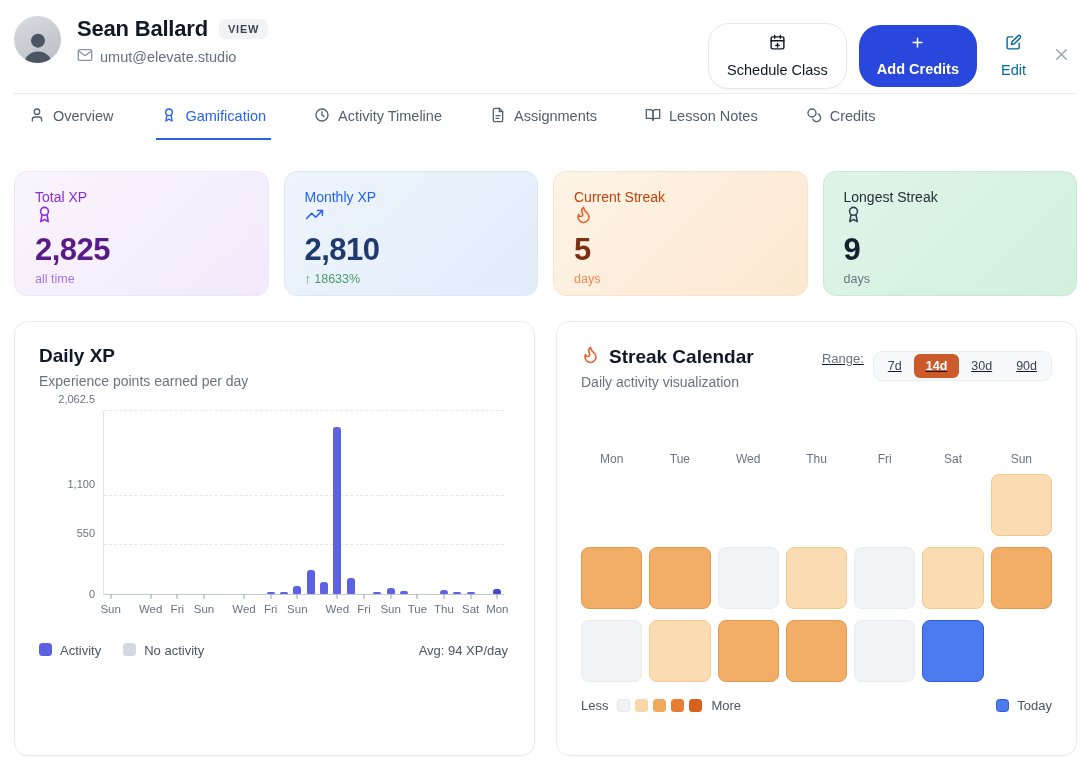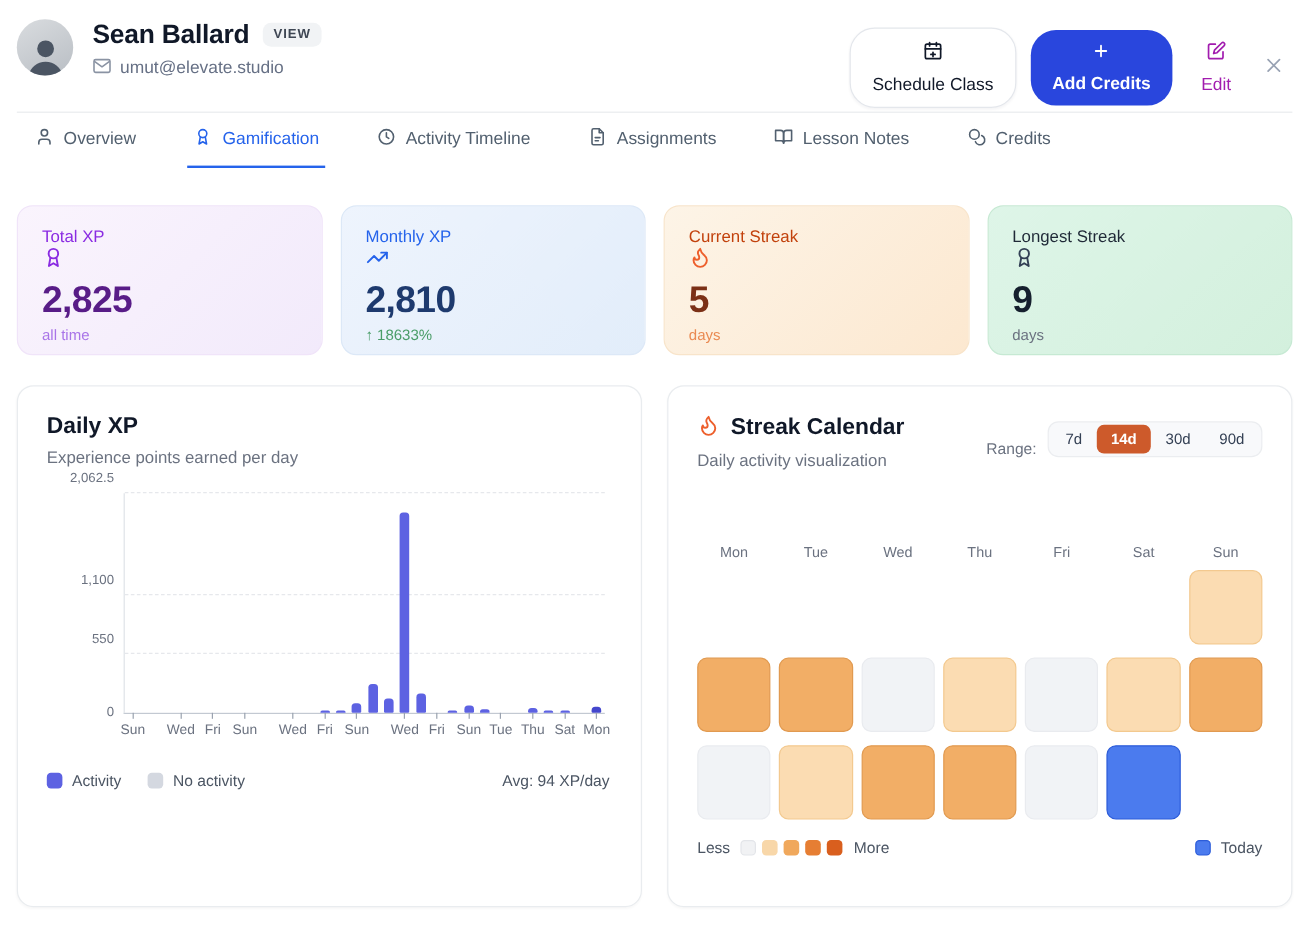--- a/index.html
+++ b/index.html
@@ -19,21 +19,21 @@
   .name-row { display:flex; align-items:center; gap:11px; margin-top:0; }
   .student-name { font-size:22px; font-weight:700; color:#101828; margin:0; letter-spacing:-0.2px; }
   .view-badge { background:#f1f3f5; color:#3f4754; font-size:11px; font-weight:600; letter-spacing:0.8px; padding:4px 9px; border-radius:7px; cursor:pointer; }
   .email-row { display:flex; align-items:center; gap:7px; color:#667085; font-size:14.5px; margin-top:5px; }
   .email-row svg { color:#8a93a3; }
 
   .header-right { display:flex; align-items:center; gap:12px; margin-top:7px; }
   .btn { display:inline-flex; align-items:center; gap:8px; font-family:inherit; font-size:14.5px; cursor:pointer; border:none; background:none;flex-direction:column; }
   .btn-outline { border:1px solid #e4e7ec; border-radius:21px; padding:10px 18px; color:#101828; font-weight:500; background:#fff; box-shadow:0 1px 2px rgba(16,24,40,.04); }
   .btn-primary { border-radius:21px; padding:10px 18px; color:#fff; font-weight:600; background:#2946dd; }
-  .btn-ghost { color:#a21caf; font-weight:500; padding:8px 6px; margin-left:6px; }
+  .btn-ghost { color:#0369a1; font-weight:500; padding:8px 6px; margin-left:6px; }
   .btn-close { color:#98a2b3; padding:8px 4px; margin-left:4px; }
 
   
   .tabs { display:flex; gap:38px; border-top:1px solid #e9ebee; height:47px; align-items:stretch; padding-left:10px; }
   .tab { display:inline-flex; align-items:center; gap:8px; font-size:14.5px; color:#52606f; background:none; border:none; border-bottom:2.5px solid transparent; padding:0 5px; cursor:pointer; font-family:inherit; }
   .tab.active { color:#2563eb; border-bottom-color:#2563eb; font-weight:500; }
   .tab svg { flex:0 0 auto; }
 
   
   .stat-row { display:grid; grid-template-columns:repeat(4,1fr); gap:15px; margin-top:31px; }
@@ -69,29 +69,29 @@
   
   .chart-wrap { margin-top:22px; padding-left:64px; padding-right:6px; }
   .plot { position:relative; height:184px; border-bottom:1.5px solid #c3c9d2; border-left:1px solid #dfe3e8; }
   .gridline { position:absolute; left:0; right:0; border-top:1px dashed #e6e8ec; }
   .ylabel { position:absolute; right:calc(100% + 9px); transform:translateY(-50%); font-size:11px; color:#6b7280; white-space:nowrap; }
   .bar { position:absolute; bottom:0; width:8px; transform:translateX(-50%); border-radius:3px 3px 1px 1px; }
   .xtick { position:absolute; top:100%; width:1px; height:5px; background:#9aa2af; transform:translateX(-50%); }
   .xlabel { position:absolute; top:calc(100% + 9px); transform:translateX(-50%); font-size:11.5px; color:#6b7280; }
   .chart-footer { display:flex; justify-content:space-between; align-items:center; margin-top:48px; padding-right:2px; }
   .legend-items { display:flex; gap:22px; }
-  .legend-item { display:flex; align-items:center; gap:8px; font-size:13px; color:#4b5563; }
+  .legend-item { display:flex; align-items:flex-start; gap:8px; font-size:13px; color:#4b5563; }
   .swatch { width:13px; height:13px; border-radius:3.5px; display:inline-block; }
   .avg-text { font-size:13px; color:#4b5563; }
 
   
   .cal-header { display:flex; justify-content:space-between; align-items:flex-start; }
   .cal-title-row { display:flex; align-items:center; gap:9px; }
   .cal-title-row svg { color:#ed5f2c; }
-  .range-row { display:flex; align-items:flex-end; gap:9px; margin-top:6px; }
+  .range-row { display:flex; align-items:flex-start; gap:9px; margin-top:6px;text-decoration:underline; }
   .range-label { font-size:13px; color:#6b7280; }
   .range-group { display:flex; background:#f8f9fb; border:1px solid #ebedf0; border-radius:9px; padding:2px; }
   .range-opt { font-family:inherit; font-size:12.5px; color:#344054; background:none; border:none; border-radius:6px; padding:5px 12px; cursor:pointer; }
   .range-opt.selected { background:#cd5a2b; color:#fff; font-weight:600; }
   .cal-headers { display:grid; grid-template-columns:repeat(7,1fr); gap:7px; margin-top:62px; }
   .cal-headers div { text-align:center; font-size:12px; color:#6b7280; }
   .cal-week { display:grid; grid-template-columns:repeat(7,1fr); gap:7px; margin-top:11px; }
   .cal-week.first { margin-top:8px; }
   .cal-cell { height:62px; border-radius:8px; }
   .cal-footer { display:flex; justify-content:space-between; align-items:center; margin-top:16px; }

